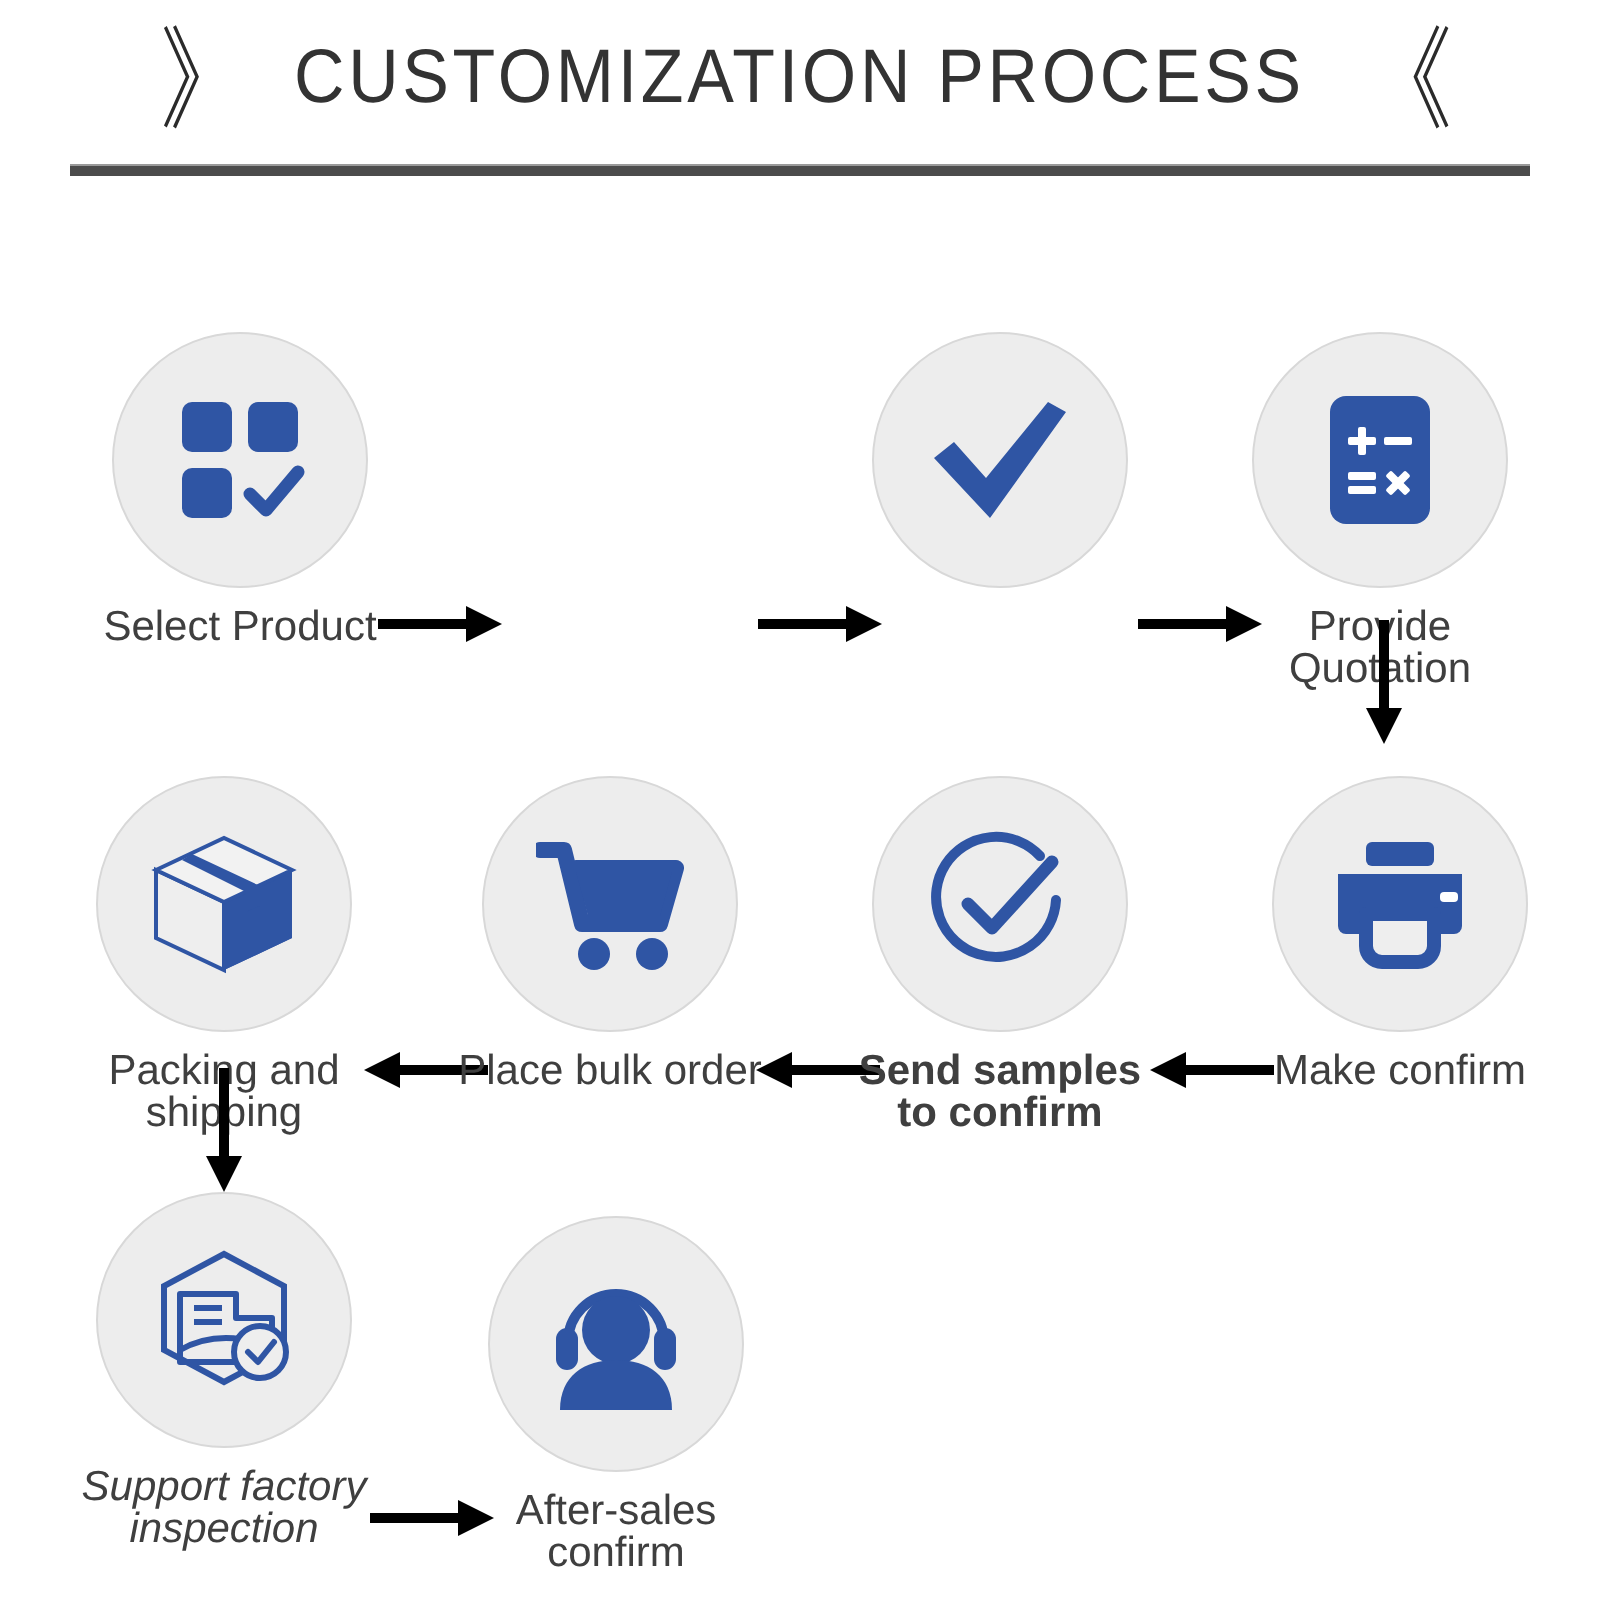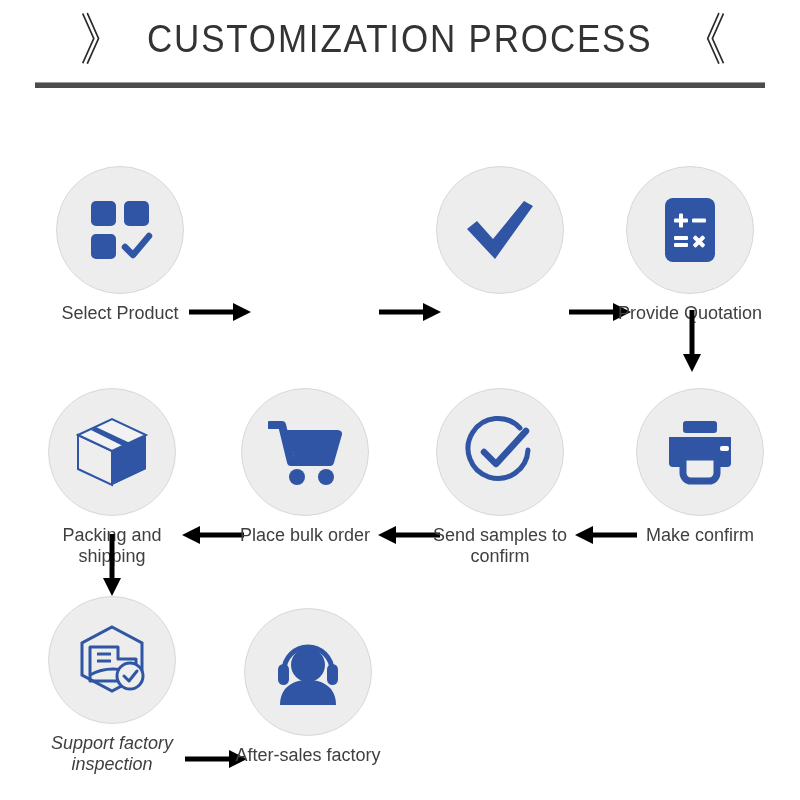--- a/index.html
+++ b/index.html
@@ -76,21 +76,21 @@
     background: #ededed;
     border: 1px solid #d8d8d8;
     display: flex;
     align-items: center;
     justify-content: center;
     box-sizing: border-box;
   }
   .circle svg { display: block; }
   .node-label {
     margin-top: 9px;
-    font-size: 18px;
+    font-size: 21px;
     line-height: 21px;
     color: #3f3f3f;
     font-family: "Liberation Sans", "DejaVu Sans", sans-serif;
     white-space: pre-line;
   }
 
   
   .arrow-h, .arrow-v {
     position: absolute;
   }
@@ -213,21 +213,21 @@
     <div class="node-label">Place bulk order</div>
   </div>
 
   <div class="arrow-h" style="left:378px; top:436px;">
     <svg width="62" height="22" viewBox="0 0 62 22">
       <line x1="17" y1="11" x2="62" y2="11" stroke="#000" stroke-width="5"></line>
       <polygon points="18,2 0,11 18,20" fill="#000"></polygon>
     </svg>
   </div>
 
-  <div class="node" style="left:420px; top:300px;">
+  <div class="node" style="left:420px; top:300px;font-weight:bold;">
     <div class="circle">
       <svg width="76" height="76" viewBox="0 0 76 76">
         <path d="M58 14 A30 30 0 1 0 66 36" fill="none" stroke="#2f55a4" stroke-width="5" stroke-linecap="round"></path>
         <path d="M22 38 L34 50 L64 17" fill="none" stroke="#2f55a4" stroke-width="6.5" stroke-linecap="round" stroke-linejoin="round"></path>
       </svg>
     </div>
     <div class="node-label">Send samples to confirm</div>
   </div>
 
   <div class="arrow-h" style="left:575px; top:436px;">
@@ -283,16 +283,16 @@
   <div class="node" style="left:228px; top:520px;">
     <div class="circle">
       <svg width="76" height="70" viewBox="0 0 76 70">
         <path d="M14 34 a24 24 0 0 1 48 0" fill="none" stroke="#2f55a4" stroke-width="5"></path>
         <rect x="8" y="27" width="11" height="21" rx="5.5" fill="#2f55a4"></rect>
         <rect x="57" y="27" width="11" height="21" rx="5.5" fill="#2f55a4"></rect>
         <circle cx="38" cy="28" r="17" fill="#2f55a4"></circle>
         <path d="M10 68 C10 51 22 43 38 43 C54 43 66 51 66 68 Z" fill="#2f55a4"></path>
       </svg>
     </div>
-    <div class="node-label">After-sales factory</div>
+    <div class="node-label">After-sales confirm</div>
   </div>
 
 </div>
 
 </body></html>

